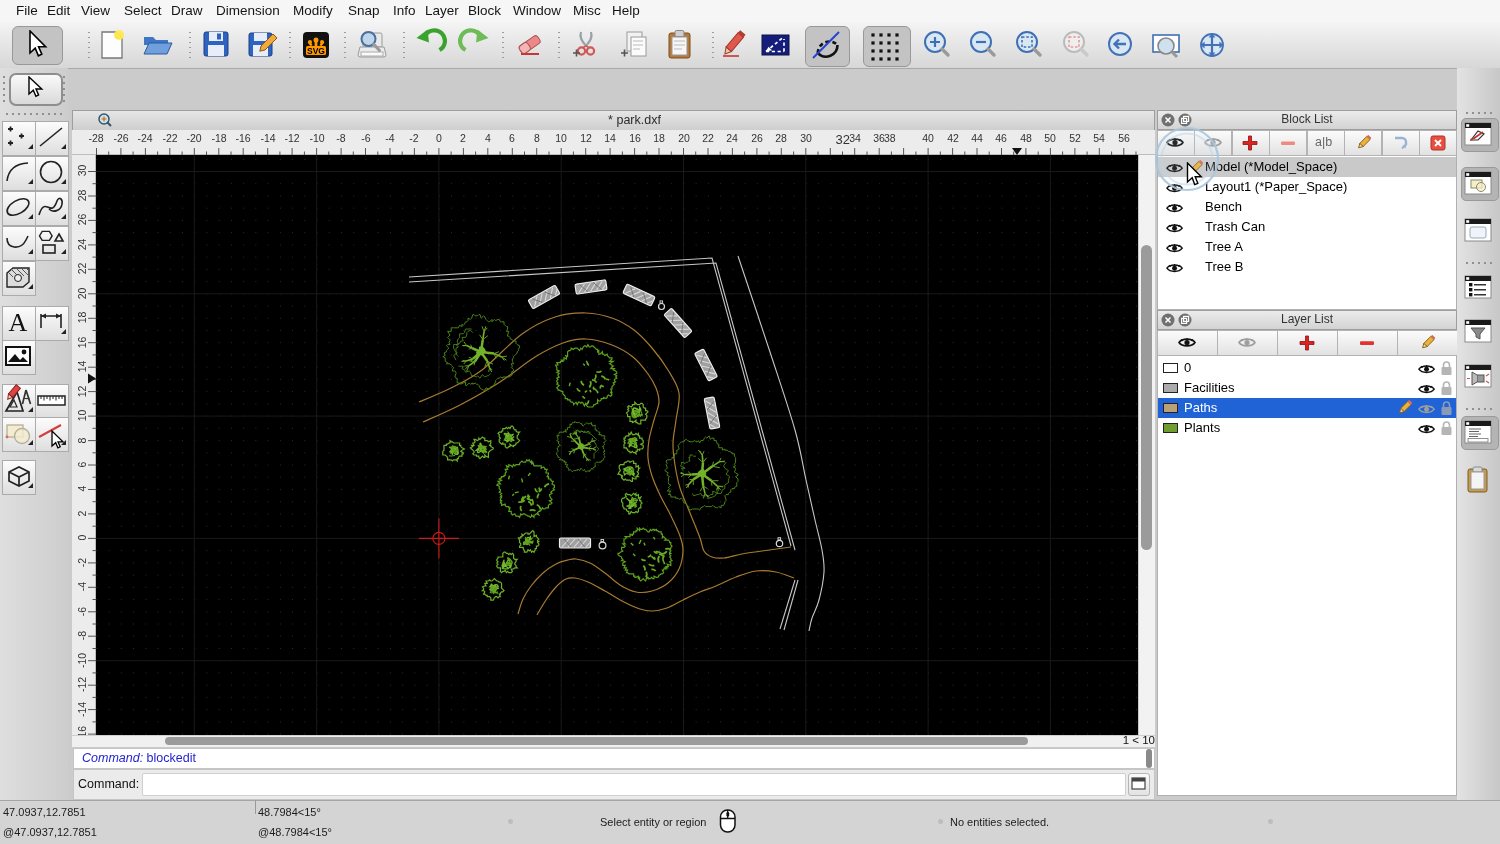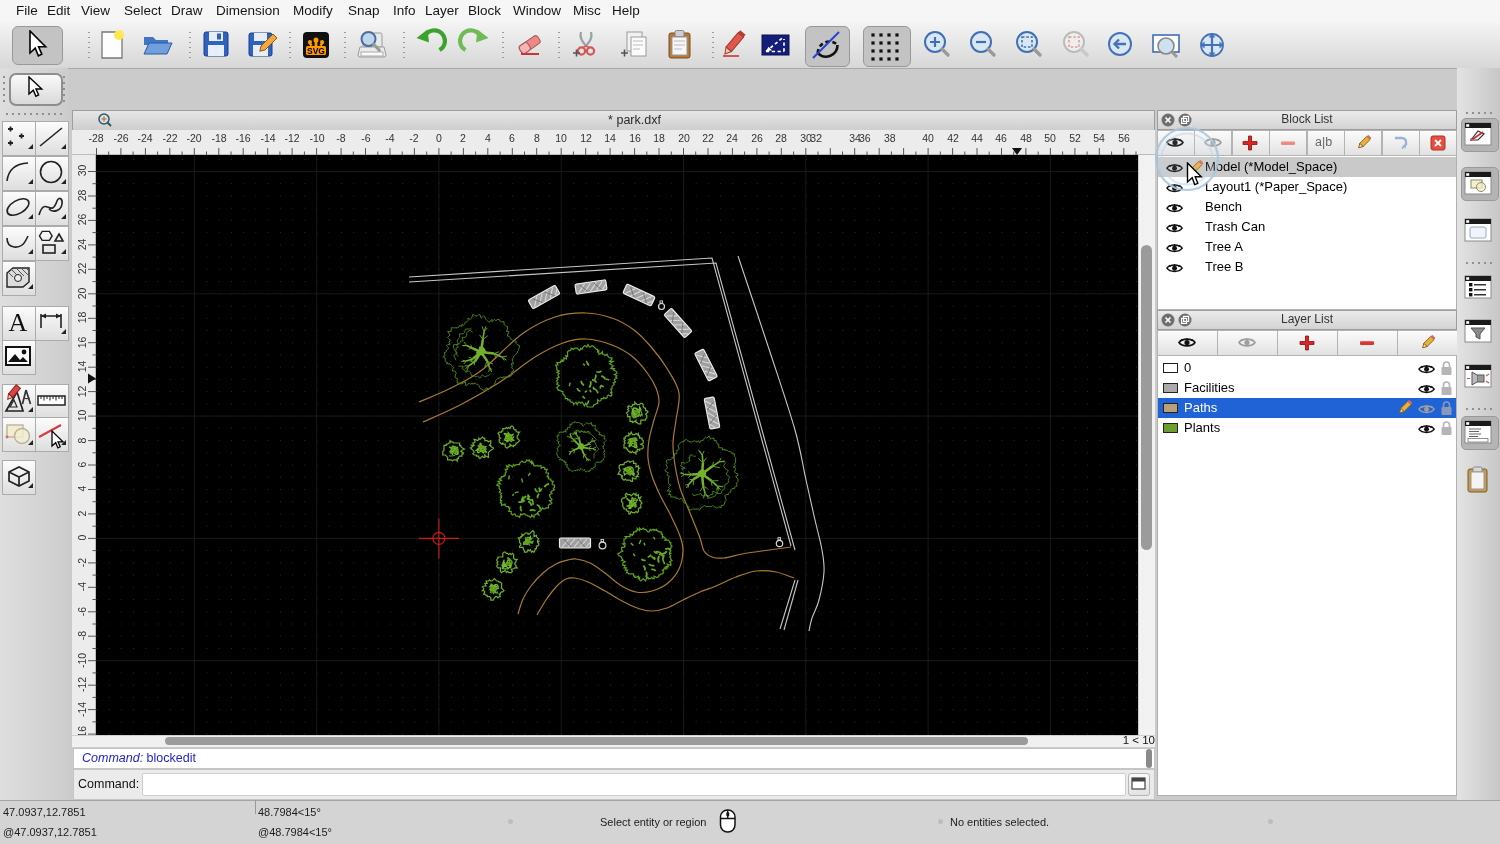--- a/index.html
+++ b/index.html
@@ -613,23 +613,23 @@
       <span style="position:absolute;left:586px;top:132px;width:40px;margin-left:-20px;text-align:center;font-size:10.5px;color:#333">12</span>
       <span style="position:absolute;left:610px;top:132px;width:40px;margin-left:-20px;text-align:center;font-size:10.5px;color:#333">14</span>
       <span style="position:absolute;left:635px;top:132px;width:40px;margin-left:-20px;text-align:center;font-size:10.5px;color:#333">16</span>
       <span style="position:absolute;left:659px;top:132px;width:40px;margin-left:-20px;text-align:center;font-size:10.5px;color:#333">18</span>
       <span style="position:absolute;left:684px;top:132px;width:40px;margin-left:-20px;text-align:center;font-size:10.5px;color:#333">20</span>
       <span style="position:absolute;left:708px;top:132px;width:40px;margin-left:-20px;text-align:center;font-size:10.5px;color:#333">22</span>
       <span style="position:absolute;left:732px;top:132px;width:40px;margin-left:-20px;text-align:center;font-size:10.5px;color:#333">24</span>
       <span style="position:absolute;left:757px;top:132px;width:40px;margin-left:-20px;text-align:center;font-size:10.5px;color:#333">26</span>
       <span style="position:absolute;left:781px;top:132px;width:40px;margin-left:-20px;text-align:center;font-size:10.5px;color:#333">28</span>
       <span style="position:absolute;left:806px;top:132px;width:40px;margin-left:-20px;text-align:center;font-size:10.5px;color:#333">30</span>
-      <span style="position:absolute;left:830px;top:132px;width:40px;margin-left:-20px;text-align:left;font-size:11px;color:#333">32</span>
+      <span style="position:absolute;left:830px;top:132px;width:40px;margin-left:-20px;text-align:right;font-size:13px;color:#333">32</span>
       <span style="position:absolute;left:855px;top:132px;width:40px;margin-left:-20px;text-align:center;font-size:10.5px;color:#333">34</span>
-      <span style="position:absolute;left:879px;top:132px;width:40px;margin-left:-20px;font-size:10.5px;color:#333">36</span>
+      <span style="position:absolute;left:879px;top:132px;width:40px;margin-left:-20px;text-align:center;font-size:10.5px;color:#333">36</span>
       <span style="position:absolute;left:904px;top:132px;width:40px;margin-left:-20px;text-align:left;font-size:10.5px;color:#333">38</span>
       <span style="position:absolute;left:928px;top:132px;width:40px;margin-left:-20px;text-align:center;font-size:10.5px;color:#333">40</span>
       <span style="position:absolute;left:953px;top:132px;width:40px;margin-left:-20px;text-align:center;font-size:10.5px;color:#333">42</span>
       <span style="position:absolute;left:977px;top:132px;width:40px;margin-left:-20px;text-align:center;font-size:10.5px;color:#333">44</span>
       <span style="position:absolute;left:1001px;top:132px;width:40px;margin-left:-20px;text-align:center;font-size:10.5px;color:#333">46</span>
       <span style="position:absolute;left:1026px;top:132px;width:40px;margin-left:-20px;text-align:center;font-size:10.5px;color:#333">48</span>
       <span style="position:absolute;left:1050px;top:132px;width:40px;margin-left:-20px;text-align:center;font-size:10.5px;color:#333">50</span>
       <span style="position:absolute;left:1075px;top:132px;width:40px;margin-left:-20px;text-align:center;font-size:10.5px;color:#333">52</span>
       <span style="position:absolute;left:1099px;top:132px;width:40px;margin-left:-20px;text-align:center;font-size:10.5px;color:#333">54</span>
       <span style="position:absolute;left:1124px;top:132px;width:40px;margin-left:-20px;text-align:center;font-size:10.5px;color:#333">56</span>

